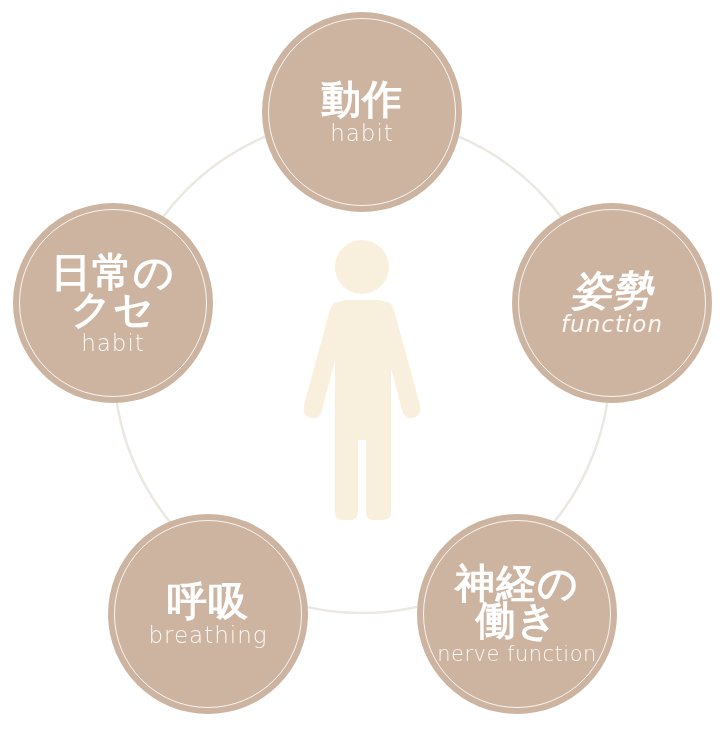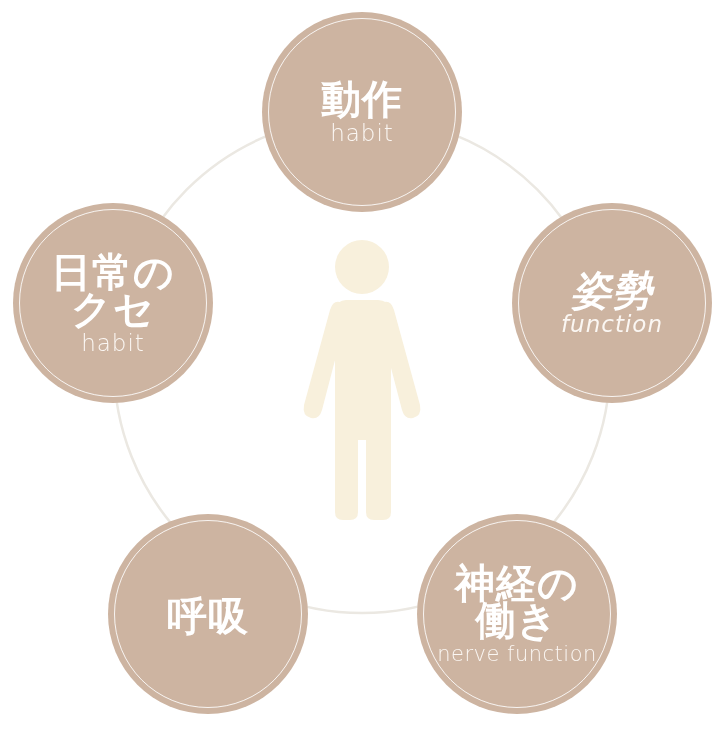--- a/index.html
+++ b/index.html
@@ -69,20 +69,21 @@
     <div class="jp">神経の</div>
     <div class="jp">働き</div>
     <div class="en small">nerve function</div>
   </div>
 </div>
 
 <div class="node" style="left:108px; top:514px;">
   <div class="inner-ring"></div>
   <div class="label" style="padding-top:4px;">
     <div class="jp">呼吸</div>
+    <div class="en">breathing</div>
   </div>
 </div>
 
 <div class="node" style="left:13px; top:203px;">
   <div class="inner-ring"></div>
   <div class="label" style="padding-top:6px;align-items:center;">
     <div class="jp">日常の</div>
     <div class="jp">クセ</div>
     <div class="en">habit</div>
   </div>

